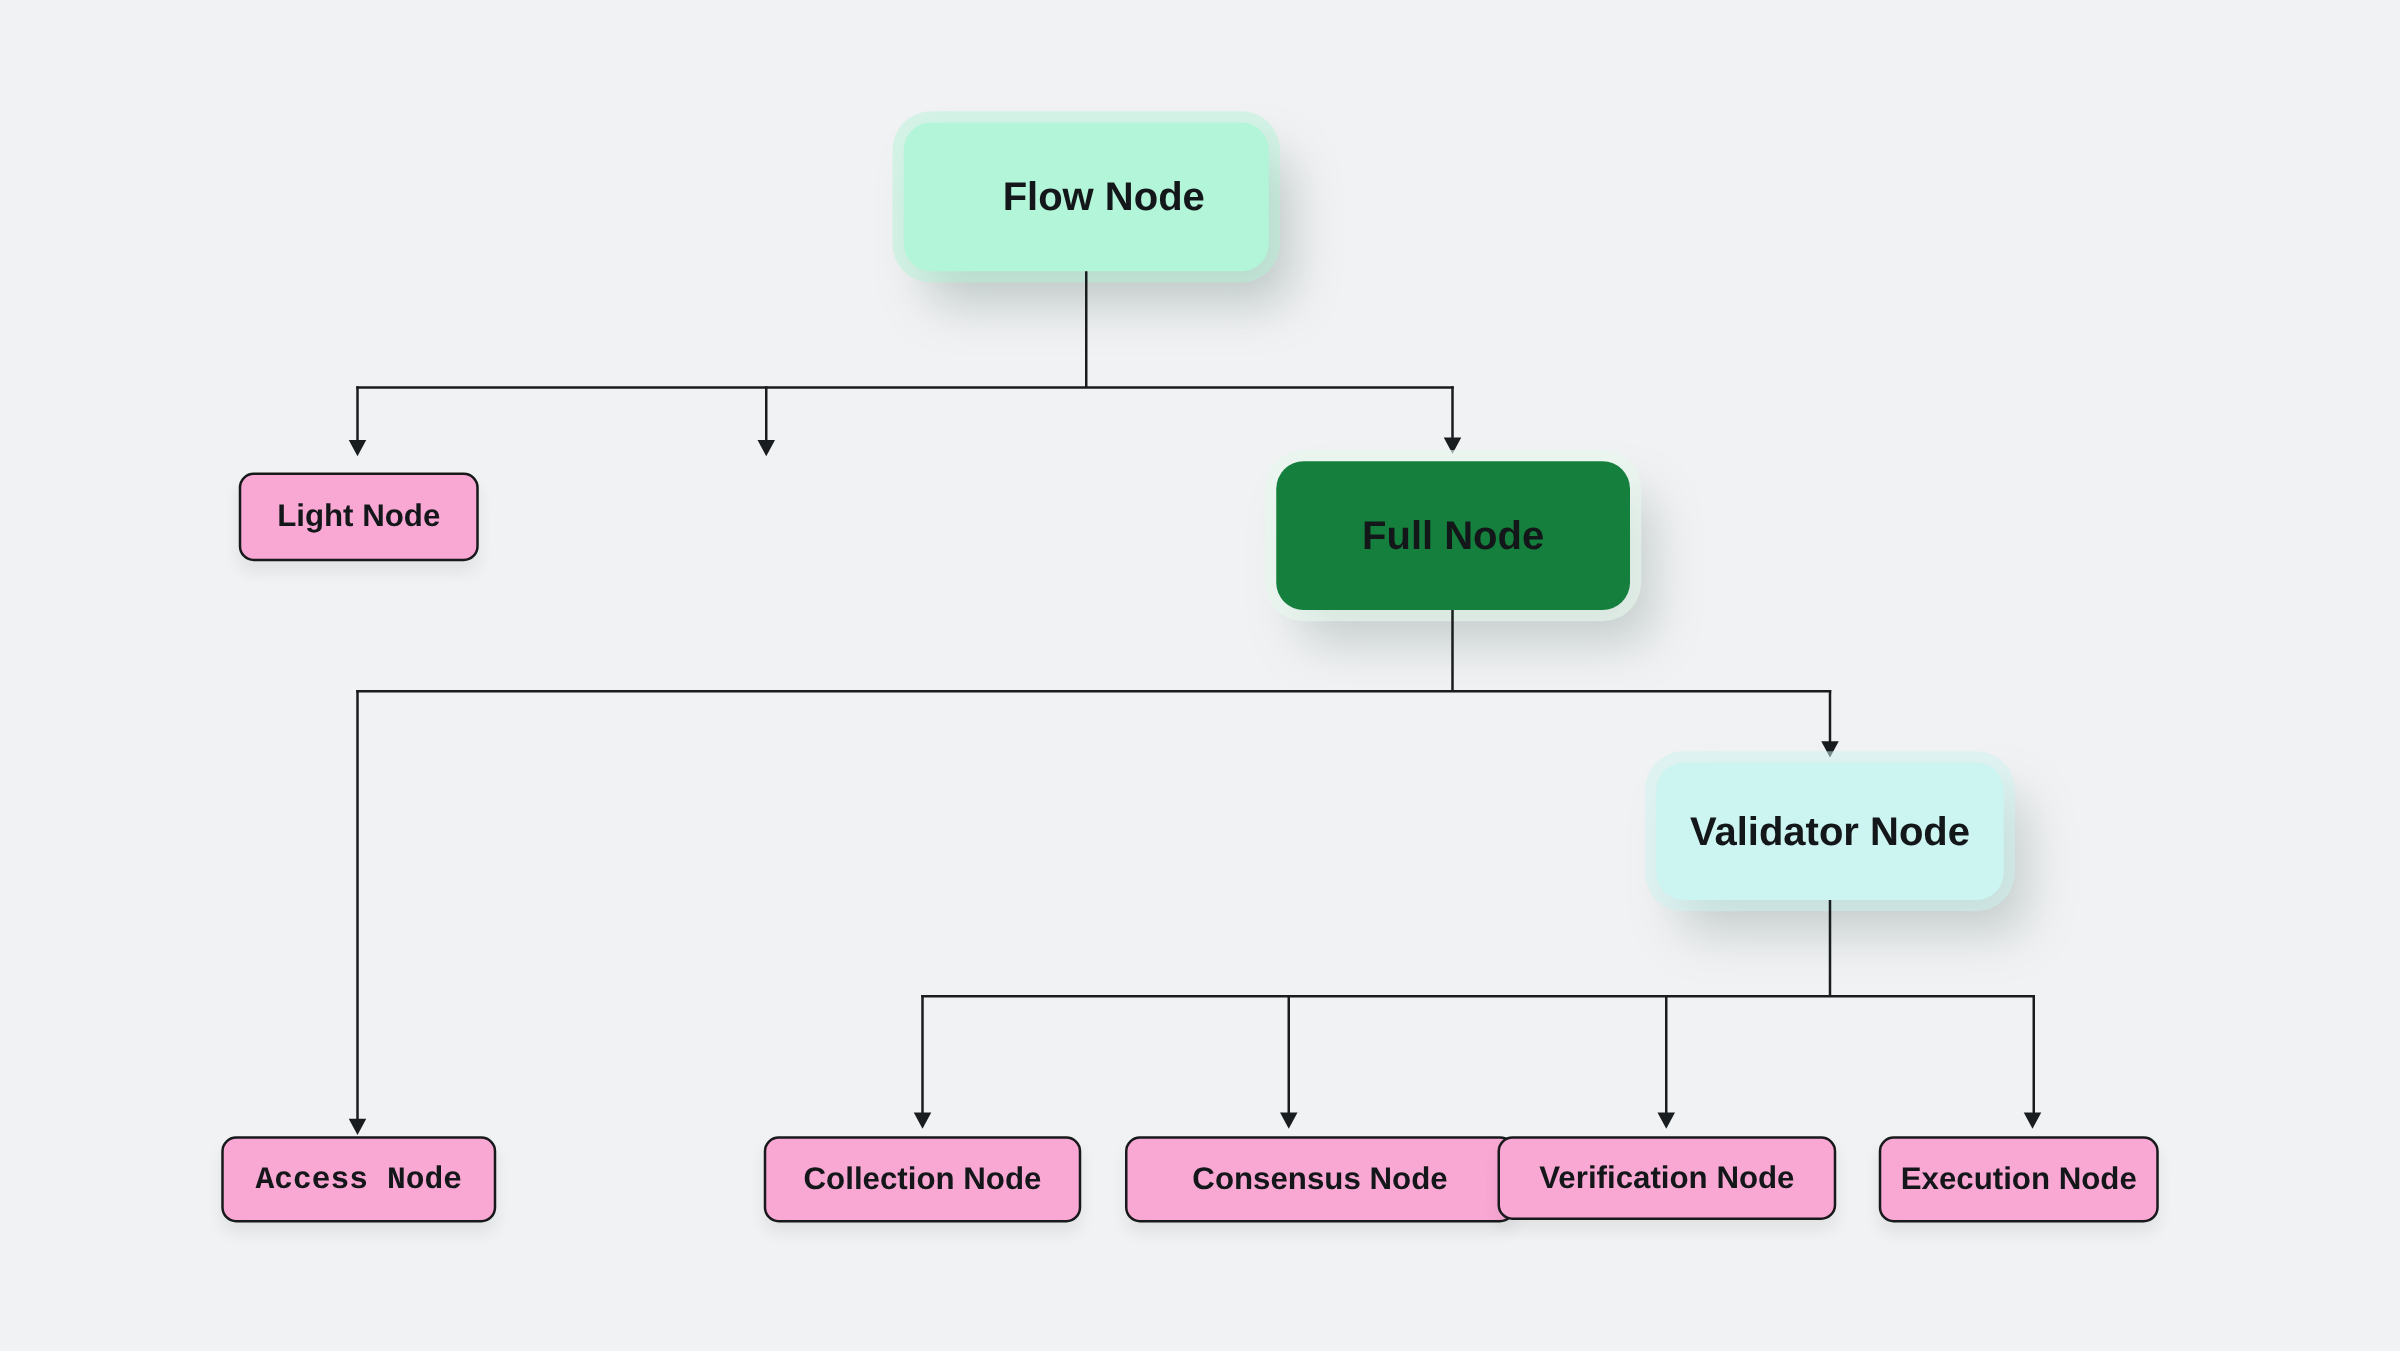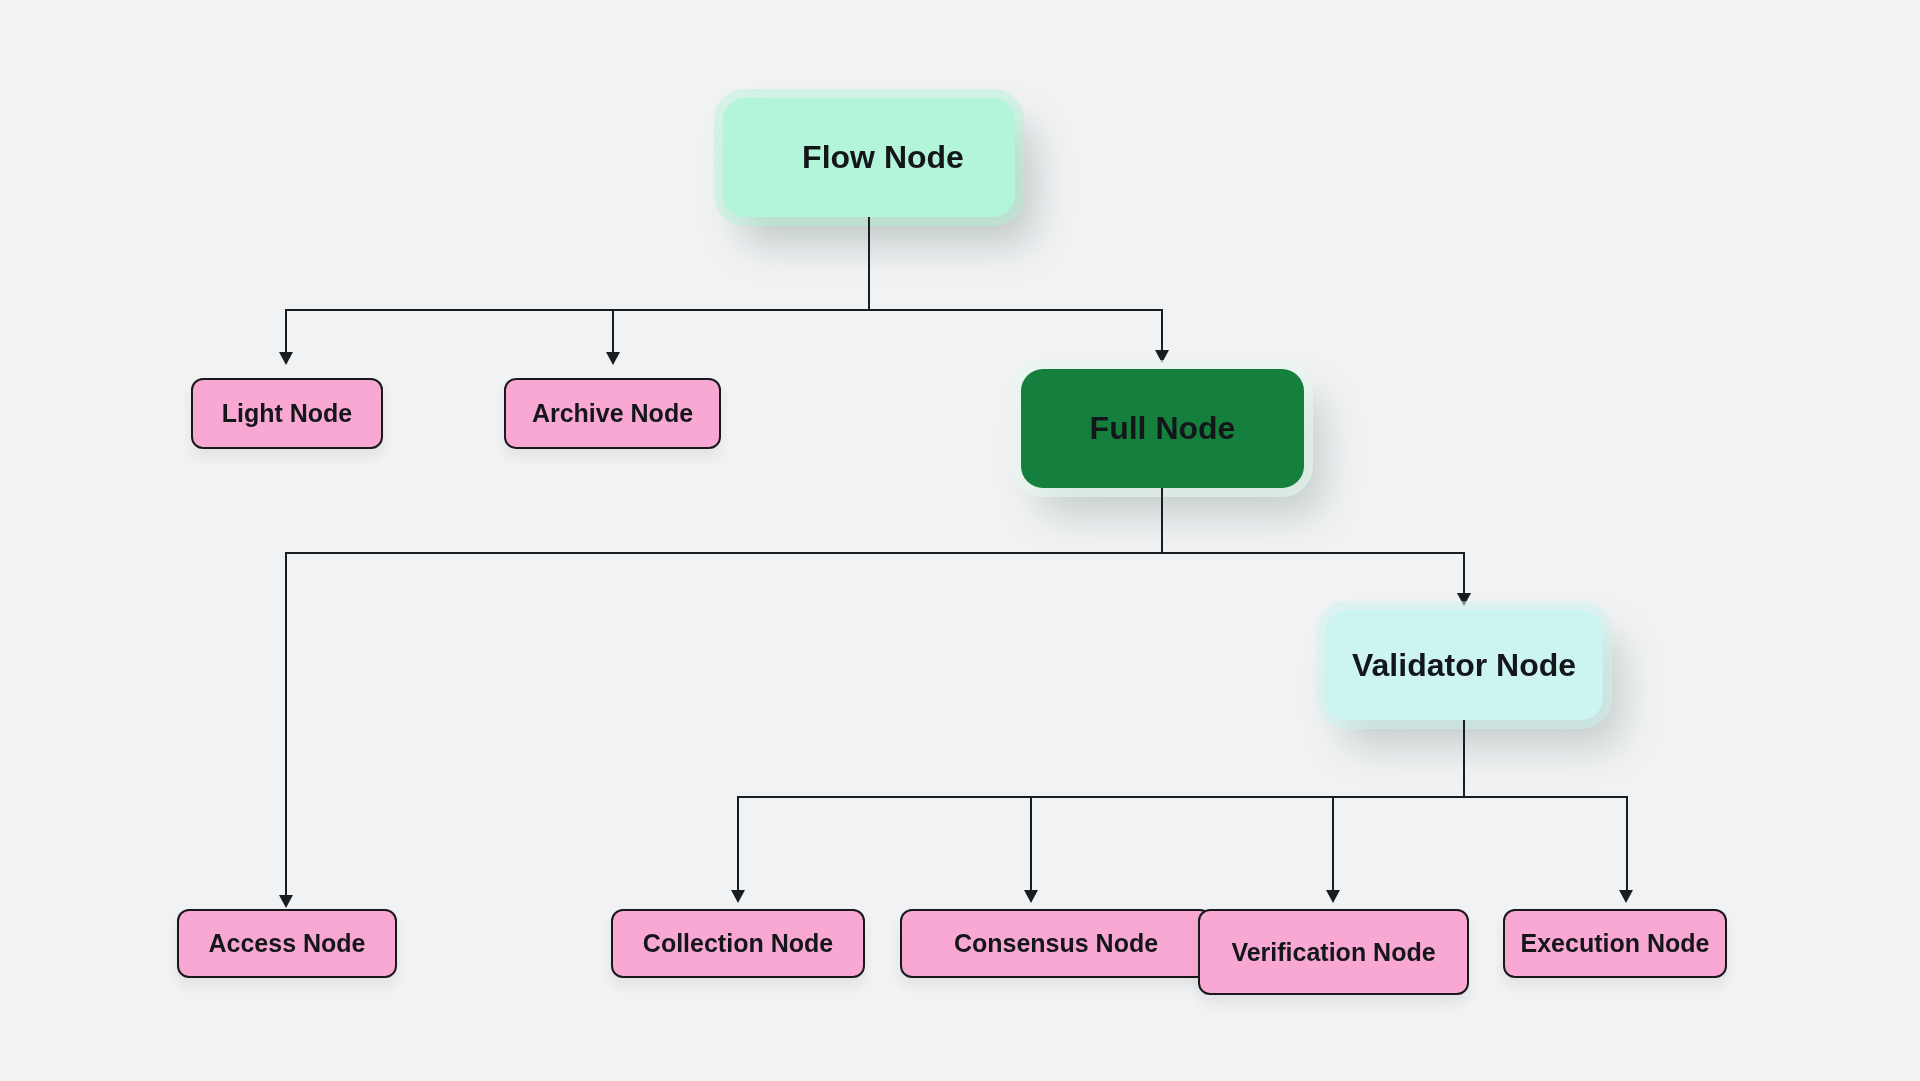--- a/index.html
+++ b/index.html
@@ -80,23 +80,20 @@
   <div class="line" style="left:285px; top:309px; width:2px; height:44px;"></div>
   <div class="arrow" style="left:279px; top:352px;"></div>
   <div class="line" style="left:612px; top:309px; width:2px; height:44px;"></div>
   <div class="arrow" style="left:606px; top:352px;"></div>
   <div class="line" style="left:1161px; top:309px; width:2px; height:42px;"></div>
   <div class="arrow" style="left:1155px; top:350px;"></div>
 
   <div class="node small" style="left:191px; top:378px; width:192px; height:71px;">
     <span>Light Node</span>
   </div>
-  <div class="node small" style="left:504px; top:378px; width:217px; height:71px;">
-    <span>Archive Node</span>
-  </div>
   <div class="node big node-full" style="left:1021px; top:369px; width:283px; height:119px;">
     <span>Full Node</span>
   </div>
 
   <div class="line" style="left:1161px; top:488px; width:2px; height:65px;"></div>
   <div class="line" style="left:285px; top:552px; width:1180px; height:2px;"></div>
   <div class="line" style="left:285px; top:552px; width:2px; height:344px;"></div>
   <div class="arrow" style="left:279px; top:895px;"></div>
   <div class="line" style="left:1463px; top:552px; width:2px; height:42px;"></div>
   <div class="arrow" style="left:1457px; top:593px;"></div>
@@ -109,29 +106,29 @@
   <div class="line" style="left:737px; top:796px; width:891px; height:2px;"></div>
   <div class="line" style="left:737px; top:796px; width:2px; height:95px;"></div>
   <div class="arrow" style="left:731px; top:890px;"></div>
   <div class="line" style="left:1030px; top:796px; width:2px; height:95px;"></div>
   <div class="arrow" style="left:1024px; top:890px;"></div>
   <div class="line" style="left:1332px; top:796px; width:2px; height:95px;"></div>
   <div class="arrow" style="left:1326px; top:890px;"></div>
   <div class="line" style="left:1626px; top:796px; width:2px; height:95px;"></div>
   <div class="arrow" style="left:1619px; top:890px;"></div>
 
-  <div class="node small" style="left:177px; top:909px; width:220px; height:69px;">
+  <div class="node small" style="left:177px; top:909px; width:220px; height:69px;font-family:Liberation Mono, monospace;">
     <span>Access Node</span>
   </div>
   <div class="node small" style="left:611px; top:909px; width:254px; height:69px;">
     <span>Collection Node</span>
   </div>
   <div class="node small" style="left:900px; top:909px; width:312px; height:69px;">
     <span>Consensus Node</span>
   </div>
-  <div class="node small" style="left:1198px; top:909px; width:271px; height:86px;">
+  <div class="node small" style="left:1198px; top:909px; width:271px; height:67px;">
     <span>Verification Node</span>
   </div>
   <div class="node small" style="left:1503px; top:909px; width:224px; height:69px;">
     <span>Execution Node</span>
   </div>
 
 </div>
 
 </body></html>

